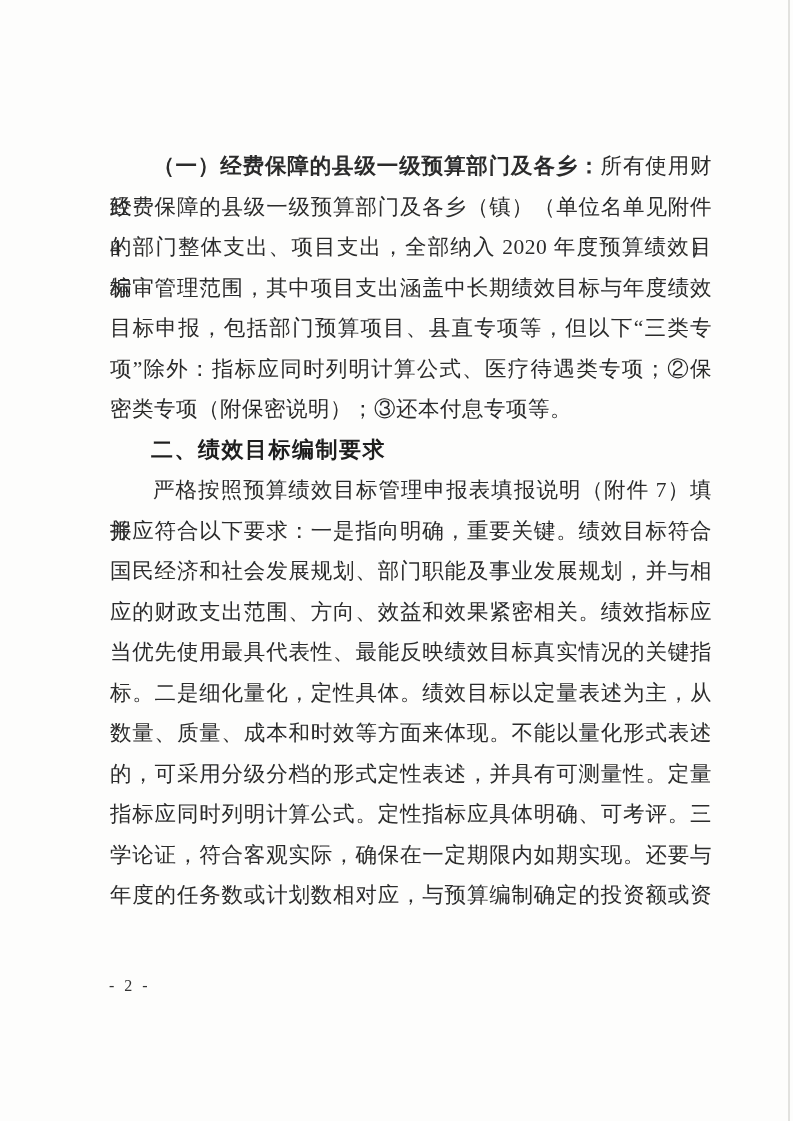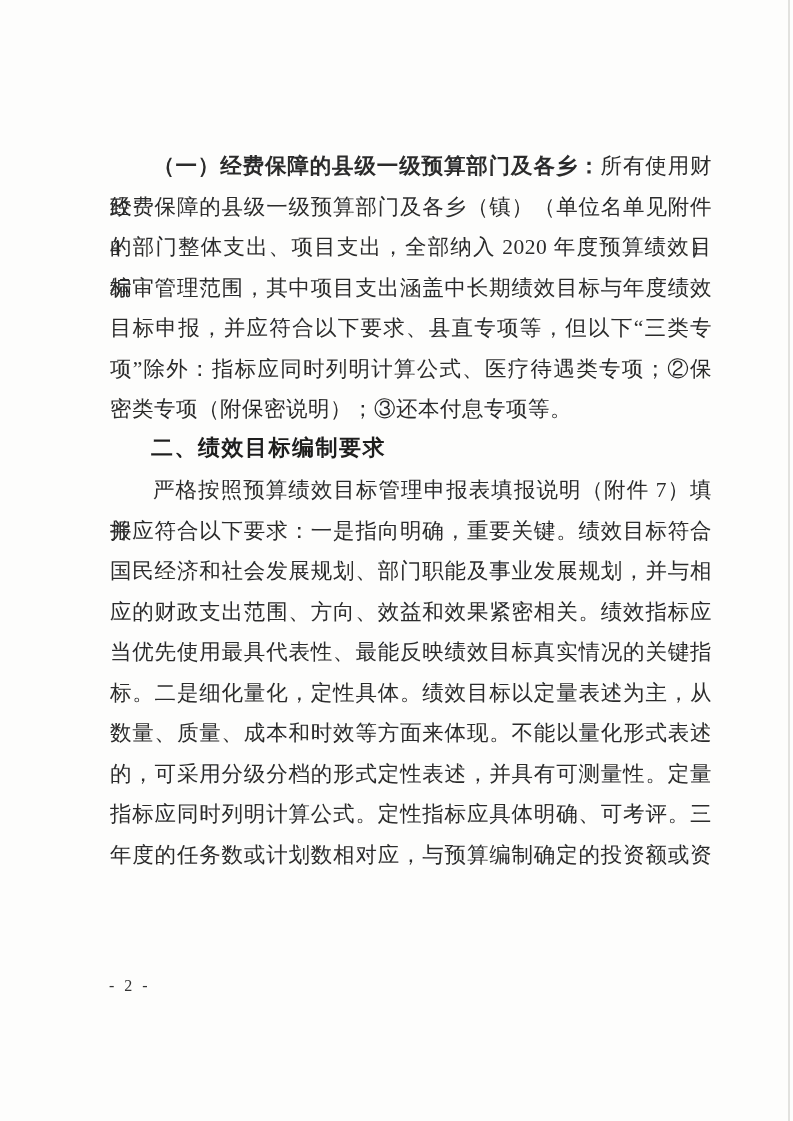--- a/index.html
+++ b/index.html
@@ -53,21 +53,21 @@
   }
   .lead-bold {
     font-weight: bold;
   }
   .heading {
     margin: 0;
     padding: 0;
     height: 40.5px;
     line-height: 40.5px;
     text-indent: 41px;
-    font-family: Liberation Mono, monospace;
+    font-family: Liberation Sans, sans-serif;
     font-weight: 700;
     font-size: 22px;
     letter-spacing: 1.5px;
     color: #1e1e1e;
   }
   .page-footer {
     position: absolute;
     left: 109px;
     top: 977px;
     font-size: 16px;
@@ -82,34 +82,35 @@
 
   <div class="scan-edge-line"></div>
 
   <main class="text-block">
 
     <p class="line justify indent"><span class="lead-bold">（一）经费保障的县级一级预算部门及各乡：</span><span>所有使用财政</span></p>
 
     <p class="line justify">经费保障的县级一级预算部门及各乡（镇）（单位名单见附件 4）</p>
     <p class="line justify">的部门整体支出、项目支出，全部纳入 2020 年度预算绩效目标</p>
     <p class="line justify">编审管理范围，其中项目支出涵盖中长期绩效目标与年度绩效</p>
-    <p class="line justify">目标申报，并应符合以下要求、县直专项等，但以下“三类专</p>
+    <p class="line justify">目标申报，包括部门预算项目、县直专项等，但以下“三类专</p>
     <p class="line justify">项”除外：指标应同时列明计算公式、医疗待遇类专项；②保</p>
     <p class="line">密类专项（附保密说明）；③还本付息专项等。</p>
 
     <h2 class="heading">二、绩效目标编制要求</h2>
 
     <p class="line justify indent">严格按照预算绩效目标管理申报表填报说明（附件 7）填报，</p>
     <p class="line justify">并应符合以下要求：一是指向明确，重要关键。绩效目标符合</p>
     <p class="line justify">国民经济和社会发展规划、部门职能及事业发展规划，并与相</p>
     <p class="line justify">应的财政支出范围、方向、效益和效果紧密相关。绩效指标应</p>
     <p class="line justify">当优先使用最具代表性、最能反映绩效目标真实情况的关键指</p>
     <p class="line justify">标。二是细化量化，定性具体。绩效目标以定量表述为主，从</p>
     <p class="line justify">数量、质量、成本和时效等方面来体现。不能以量化形式表述</p>
     <p class="line justify">的，可采用分级分档的形式定性表述，并具有可测量性。定量</p>
     <p class="line justify">指标应同时列明计算公式。定性指标应具体明确、可考评。三</p>
+    <p class="line justify">学论证，符合客观实际，确保在一定期限内如期实现。还要与</p>
     <p class="line justify">年度的任务数或计划数相对应，与预算编制确定的投资额或资</p>
 
   </main>
 
   <footer class="page-footer">- 2 -</footer>
 
 </div>
 
 </body></html>

